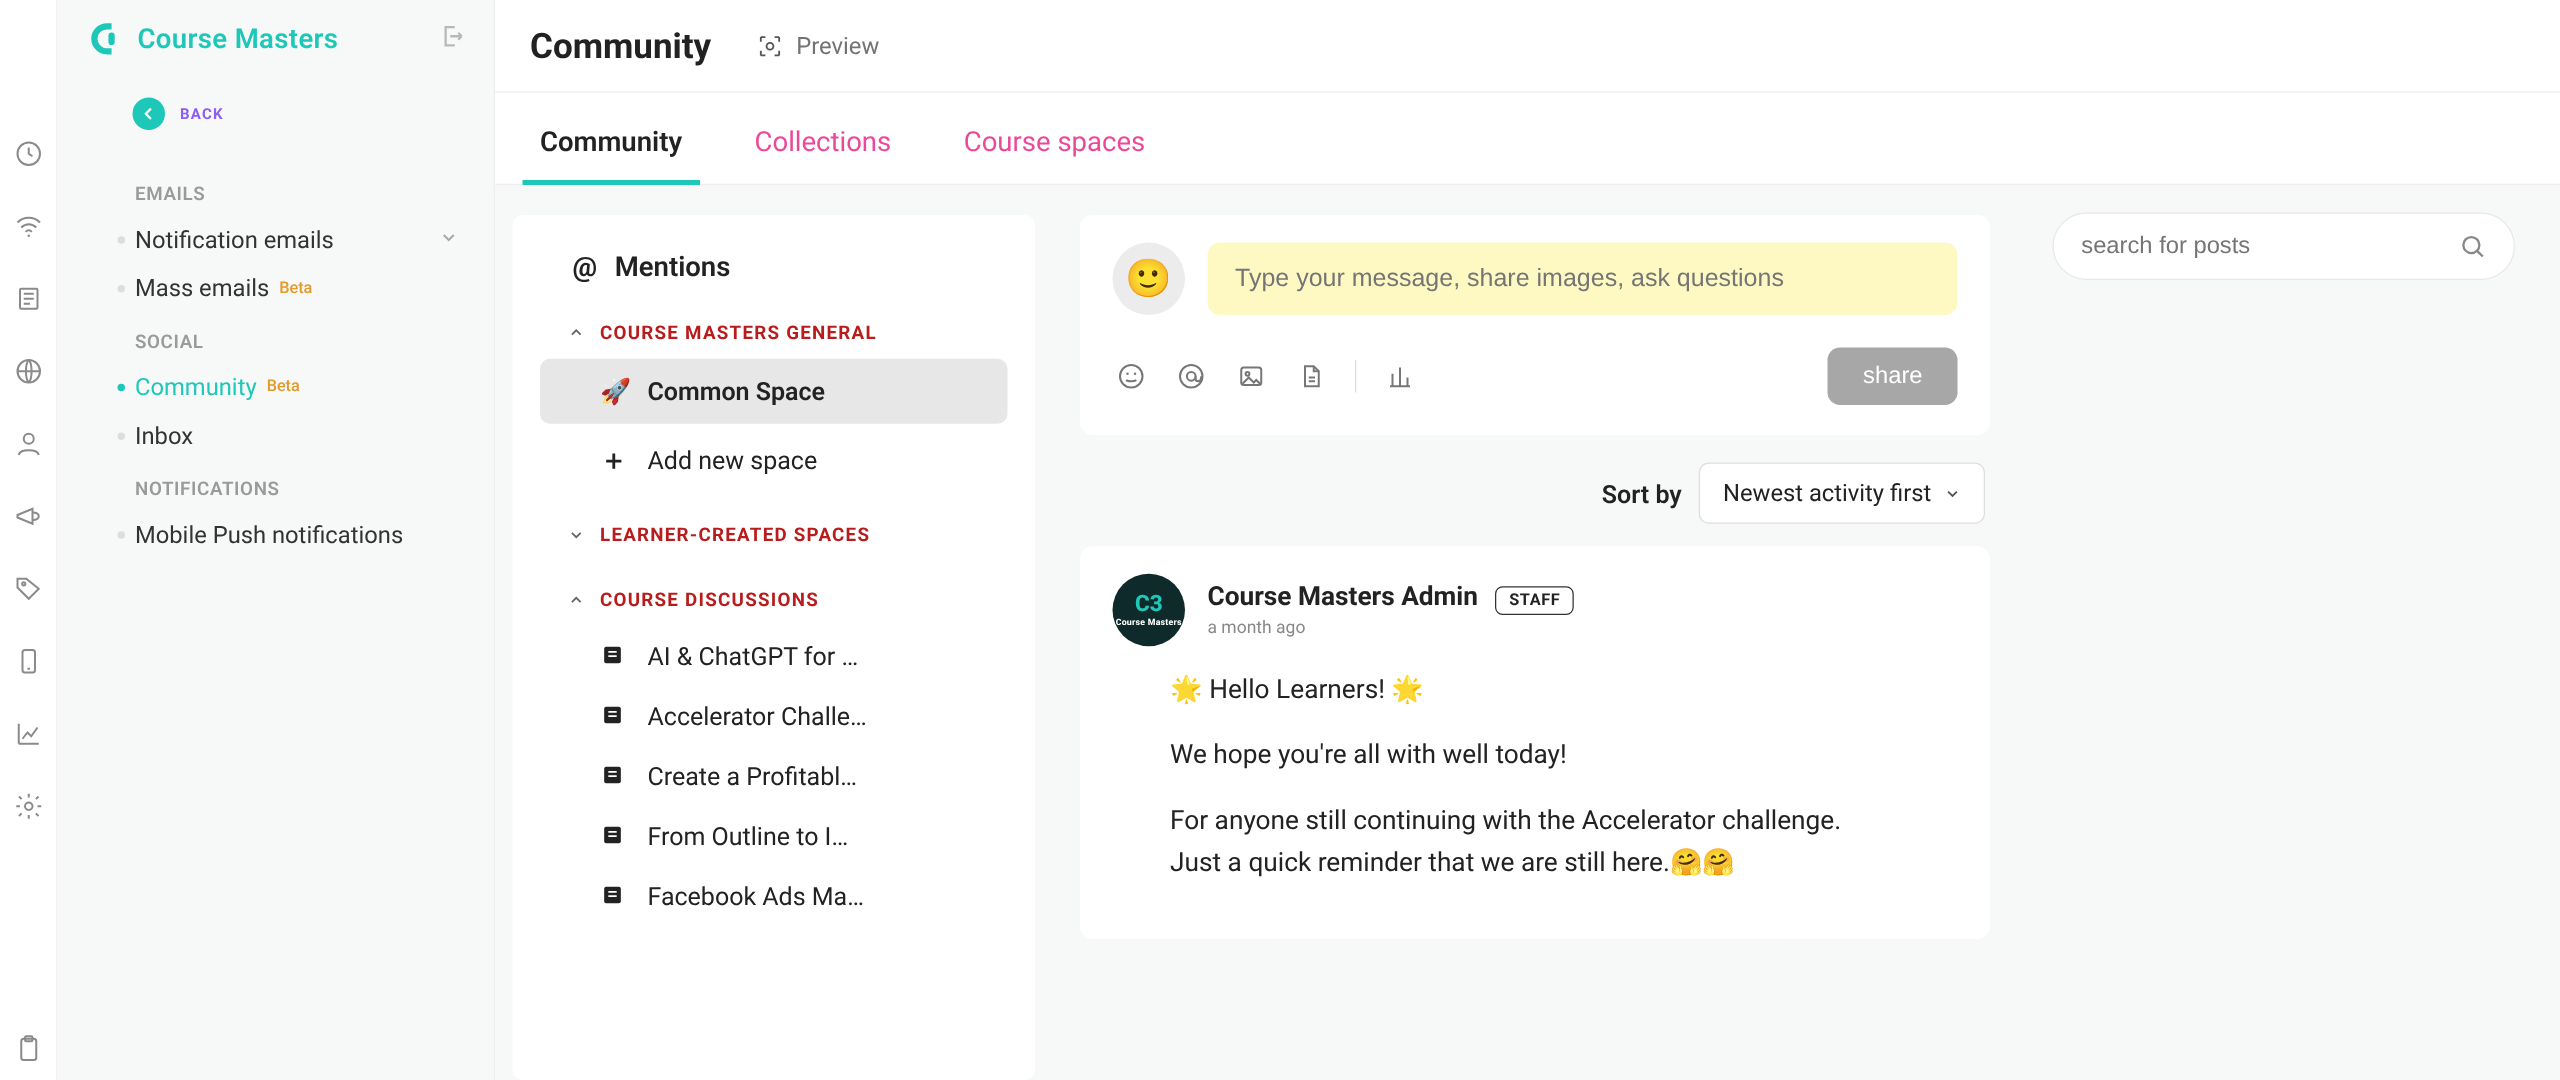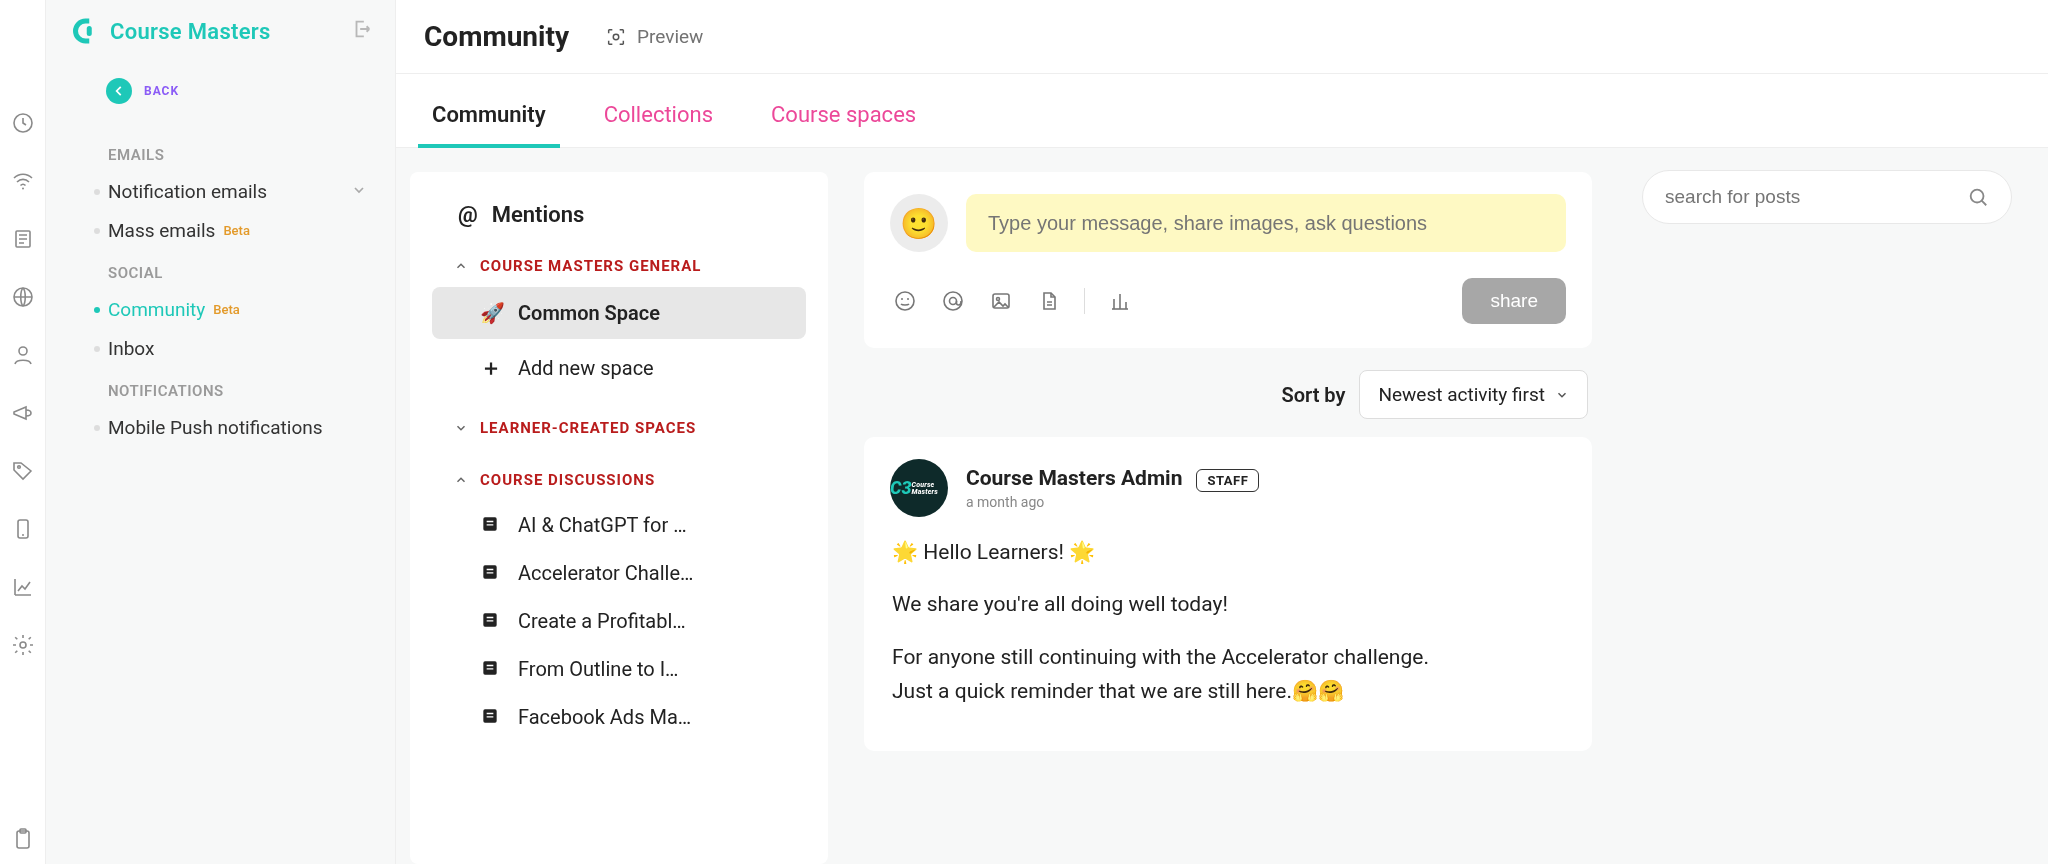--- a/index.html
+++ b/index.html
@@ -74,27 +74,27 @@
   .c-row2 .divider { width:1px; height:26px; background:#ddd; }
   .share-btn { margin-left:auto; background:#a7a7a7; color:#fff; border:none; border-radius:10px; padding:12px 28px; font-size:19px; cursor:pointer; }
 
   .sort-row { display:flex; align-items:center; justify-content:flex-end; gap:14px; padding:22px 4px 18px 0; }
   .sort-label { font-size:20px; font-weight:600; }
   .sort-select { background:#fff; border:1px solid #ddd; border-radius:8px; padding:12px 18px; font-size:19px; display:flex; align-items:center; gap:10px; cursor:pointer; }
   .sort-select svg { width:14px; height:14px; stroke:#555; fill:none; stroke-width:2.5; }
 
   .post { background:#fff; border-radius:10px; padding:22px 26px; }
   .post-head { display:flex; align-items:center; gap:18px; }
-  .post-avatar { width:58px; height:58px; border-radius:50%; background:#0e2a2a; display:flex; align-items:center; justify-content:center; color:#1ec8b8; font-weight:800; font-size:18px; line-height:1;font-style:italic; }
+  .post-avatar { width:58px; height:58px; border-radius:50%; background:#0e2a2a; display:flex; align-items:center; justify-content:center; color:#1ec8b8; font-weight:800; font-size:18px; flex-direction:column; line-height:1; }
   .post-avatar .sub { font-size:7px; color:#fff; letter-spacing:.2px; margin-top:2px; }
   .post-author { font-size:21px; font-weight:700; }
   .staff-badge { border:1.6px solid #333; border-radius:6px; padding:3px 10px; font-size:13px; font-weight:700; letter-spacing:.5px; margin-left:10px; }
   .post-time { font-size:14px; color:#888; margin-top:4px; }
   .post-body { padding:20px 2px 0 2px; font-size:21px; line-height:1.45; }
-  .post-body p { margin-bottom:22px; }
+  .post-body p { margin-bottom:22px;margin-left:44px; }
 
   
   .search-col { width:420px; padding:22px 36px 0 14px; }
   .search-box { background:#fff; border:1px solid #e8e8e8; border-radius:30px; height:54px; display:flex; align-items:center; padding:0 22px; }
   .search-box input { flex:1; border:none; outline:none; font-size:19px; color:#b91c1c; background:transparent; }
   .search-box svg { width:22px; height:22px; stroke:#888; fill:none; stroke-width:2; }
 </style>
 </head>
 <body>
 
@@ -383,21 +383,21 @@
           <div>
             <div>
               <span class="post-author">Course Masters Admin</span>
               <span class="staff-badge">STAFF</span>
             </div>
             <div class="post-time">a month ago</div>
           </div>
         </div>
         <div class="post-body">
           <p>🌟 Hello Learners! 🌟</p>
-          <p>We share you're all doing well today!</p>
+          <p>We hope you're all with well today!</p>
           <p style="margin-bottom:4px">For anyone still continuing with the Accelerator challenge.</p>
           <p>Just a quick reminder that we are still here.🤗🤗</p>
         </div>
       </div>
     </div>
 
     <div class="search-col">
       <div class="search-box">
         <input placeholder="search for posts" style="">
         <svg viewBox="0 0 24 24">

